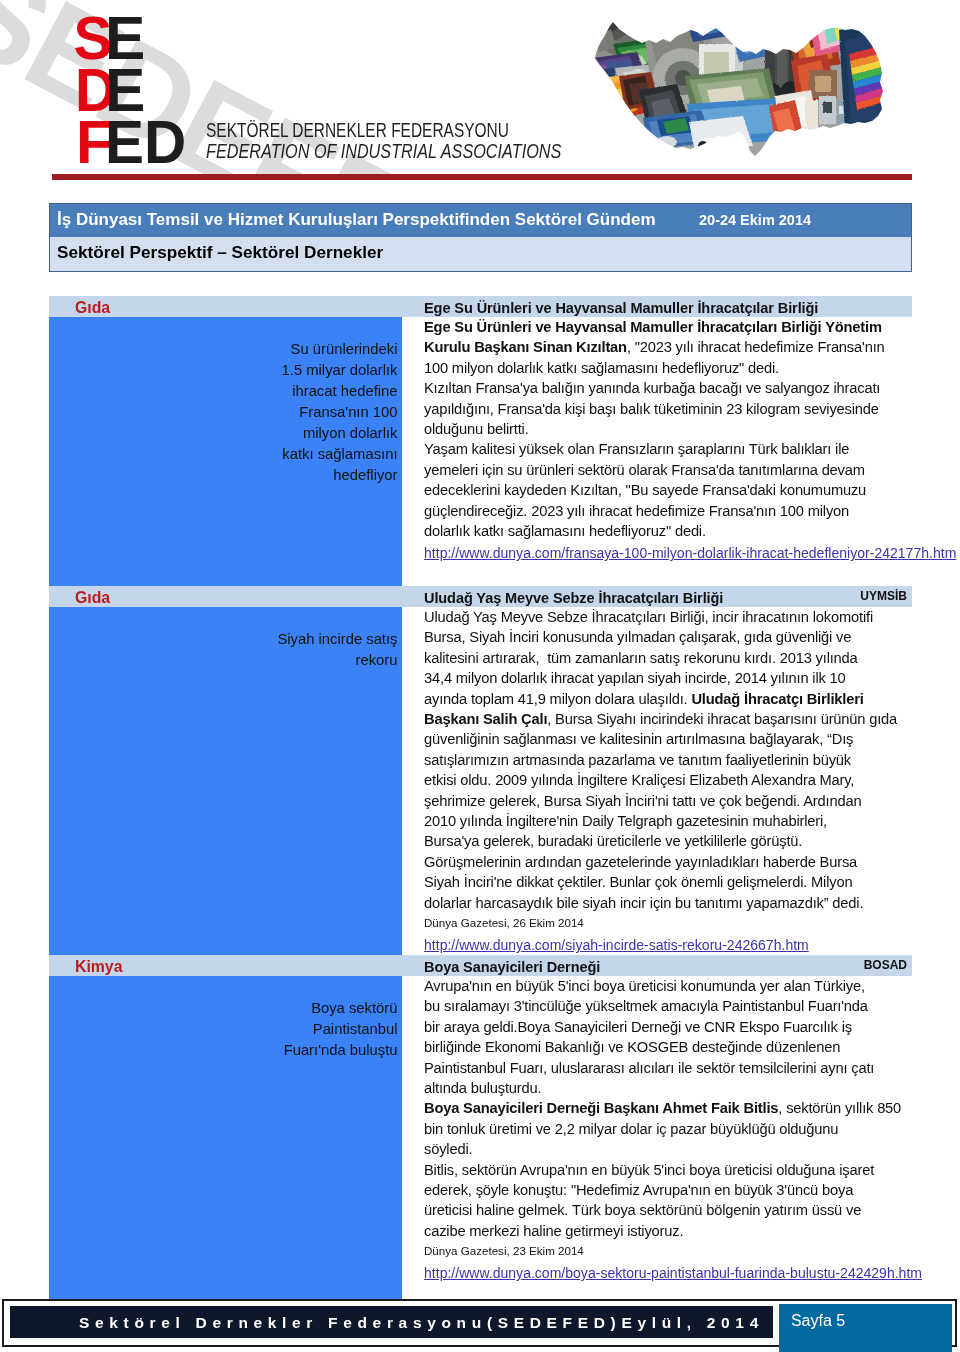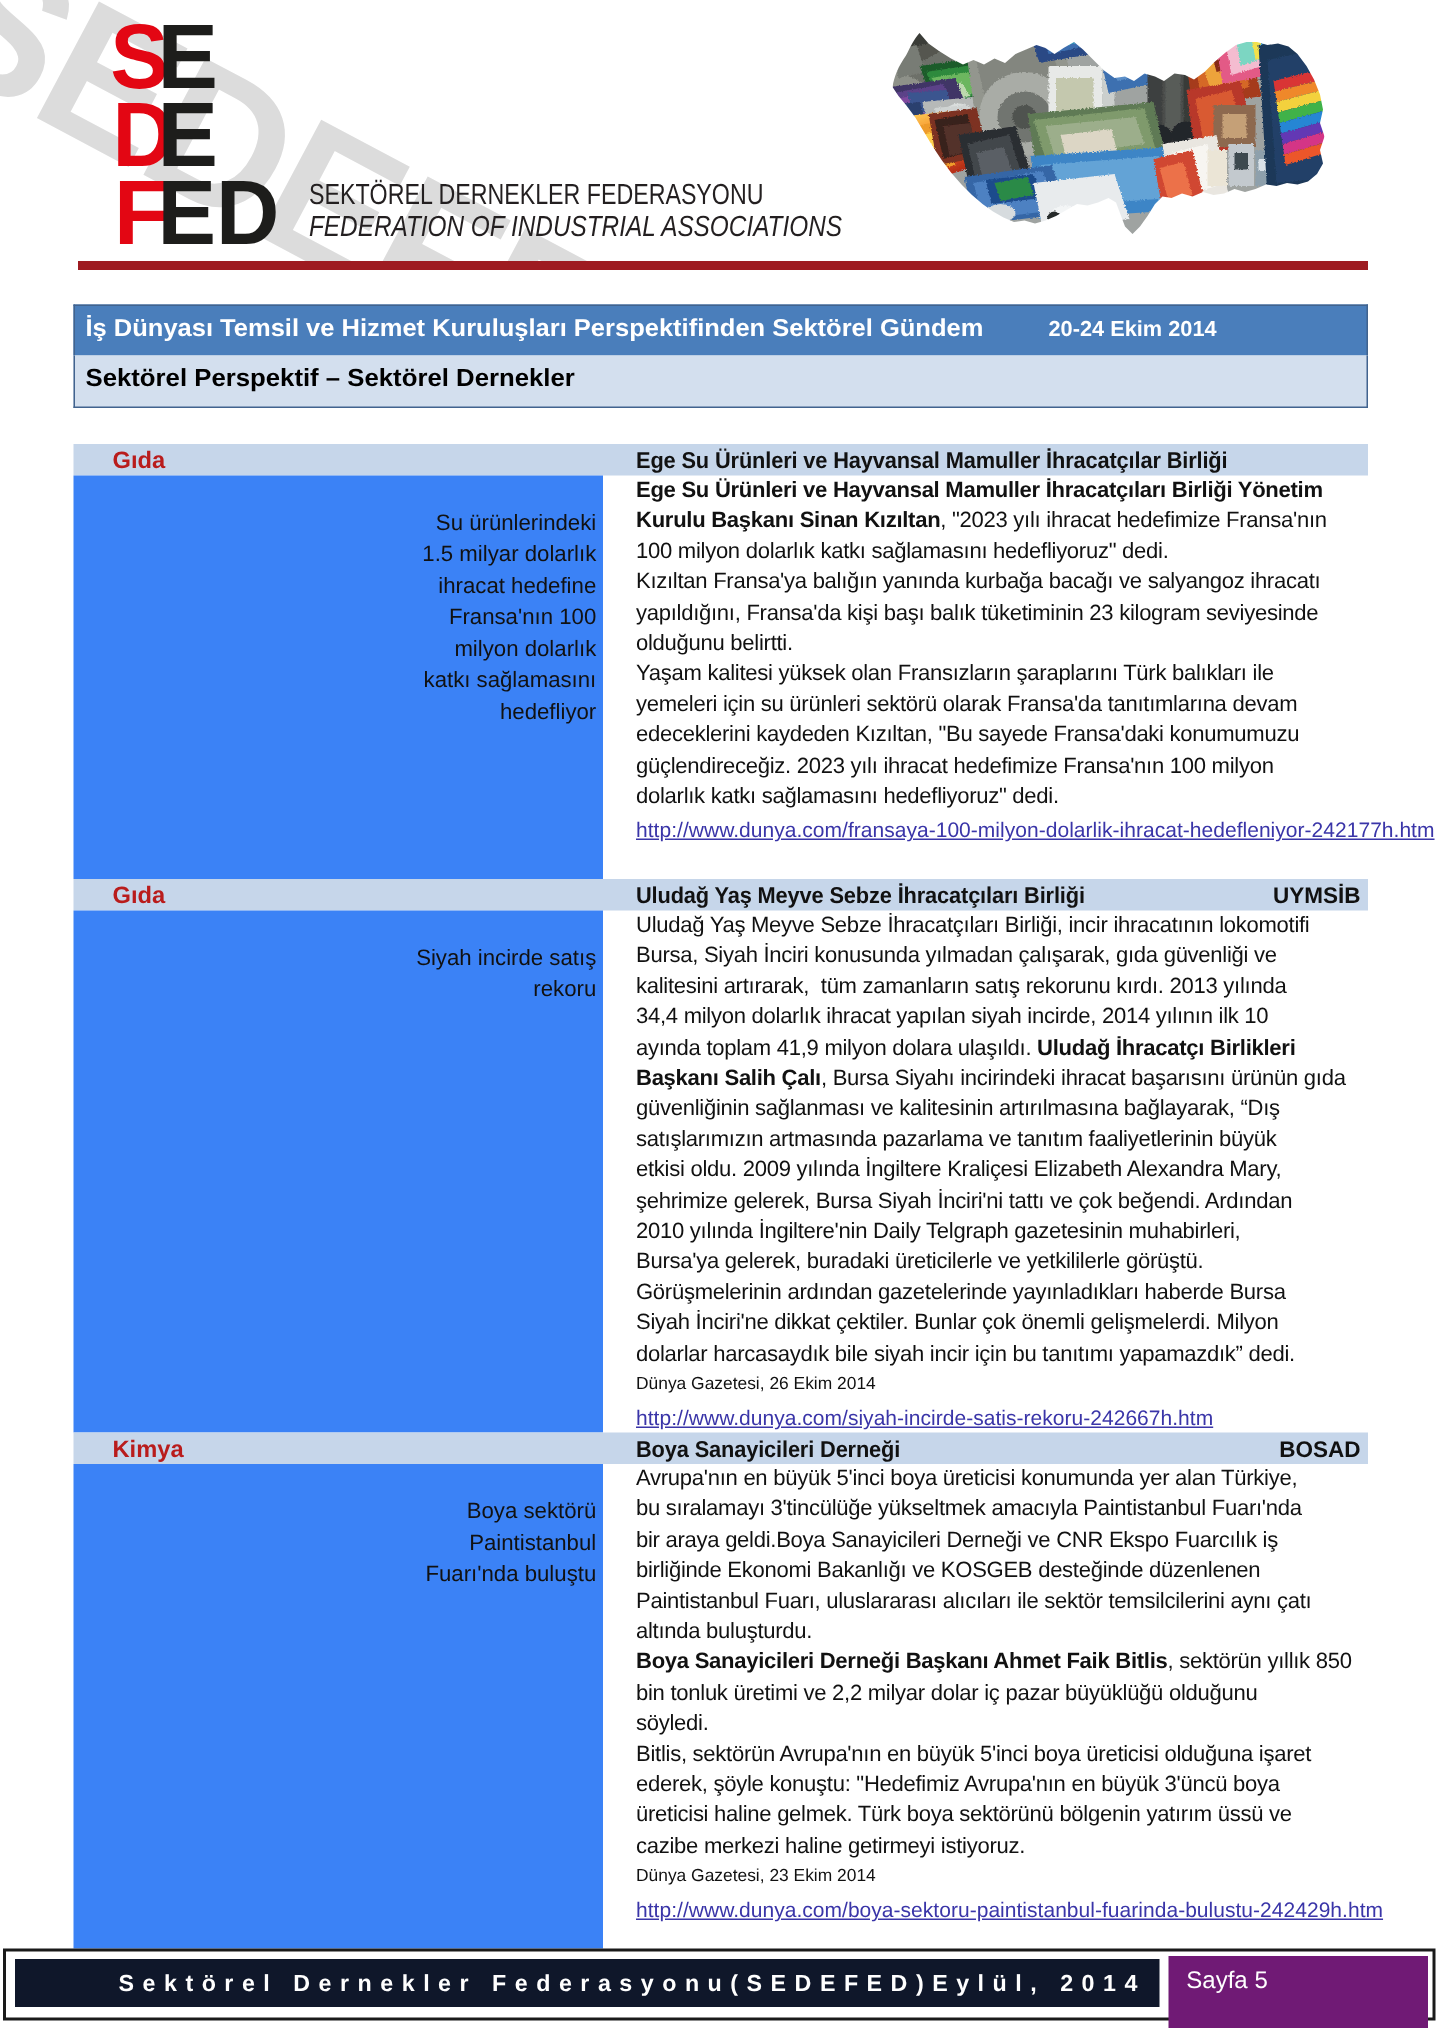--- a/index.html
+++ b/index.html
@@ -22,36 +22,36 @@
   .hdr .row2{background:#d3dfee;height:35px;position:relative;border:1px solid #41638e;border-top:none;box-sizing:border-box;}
   .hdr .t1{position:absolute;left:6.5px;top:6px;color:#fff;font-weight:700;font-size:16.3px;white-space:nowrap;transform:scaleX(1.044);transform-origin:0 50%;}
   .hdr .t2{position:absolute;left:649px;top:8px;color:#fff;font-weight:700;font-size:14.5px;white-space:nowrap;}
   .hdr .t3{position:absolute;left:7px;top:5.5px;color:#000;font-weight:700;font-size:16.5px;white-space:nowrap;transform:scaleX(1.04);transform-origin:0 50%;}
 
   
   .tbl{position:absolute;left:49px;top:296px;width:863px;}
   .sec{position:relative;}
   .bandrow{position:relative;height:21px;background:#c6d6ea;}
   .band-lbl{position:absolute;left:6px;top:2.5px;font-weight:700;font-size:15.8px;color:#b91c1c;margin-left:20px;}
-  .band-abbr{position:absolute;right:5px;top:2.5px;font-weight:700;font-size:15px;color:#111;}
+  .band-abbr{position:absolute;right:5px;top:2.5px;font-weight:700;font-size:12px;color:#111;}
   .band-title{position:absolute;left:375px;top:2.5px;font-weight:700;font-size:15.3px;color:#111;letter-spacing:-0.1px;transform:scaleX(0.95);transform-origin:0 50%;display:inline-block;}
   .body{position:relative;}
   .lcol{position:absolute;left:0;top:0;width:353px;background:#3b82f6;}
   .lcol .ltxt{position:absolute;right:4.5px;top:22px;text-align:right;font-size:14.8px;color:#111;line-height:21px;width:122px;}
   .rcol{position:absolute;left:375px;top:0;width:477px;}
   .rtxt{font-size:14.7px;color:#111;line-height:20.4px;text-align:left;letter-spacing:-0.18px;white-space:pre;}
   .rtxt b{font-weight:700;}
   .src{font-size:11.6px;color:#111;height:20px;line-height:20px;}
   .lnk{font-size:14px;color:#3a35a8;text-decoration:underline;white-space:nowrap;letter-spacing:0.02px;height:20px;line-height:24px;}
 
   
   .foot{position:absolute;left:2px;top:1299px;width:955px;height:48px;border:2px solid #1a1a1a;box-sizing:border-box;background:#fff;}
   .foot-blue{position:absolute;left:5.7px;top:5.4px;width:763.6px;height:31.5px;background:#0f172a;}
   .foot-blue span{position:absolute;left:0;right:0;top:8px;text-align:center;padding-left:60px;box-sizing:border-box;color:#fff;font-weight:700;font-size:15.5px;letter-spacing:5.67px;}
-  .foot-red{position:absolute;left:775.4px;top:3.4px;width:173px;height:48px;background:#701a75;}
+  .foot-red{position:absolute;left:775.4px;top:3.4px;width:173px;height:48px;background:#0369a1;}
   .foot-red span{position:absolute;left:11.5px;top:8px;color:#fff;font-size:16px;}
 </style>
 </head>
 <body>
 
 <div class="page">
 
   <div class="logo-area">
     <svg class="wmwrap" viewBox="0 0 960 175" width="960" height="175">
       <g transform="rotate(28 0 0)">

